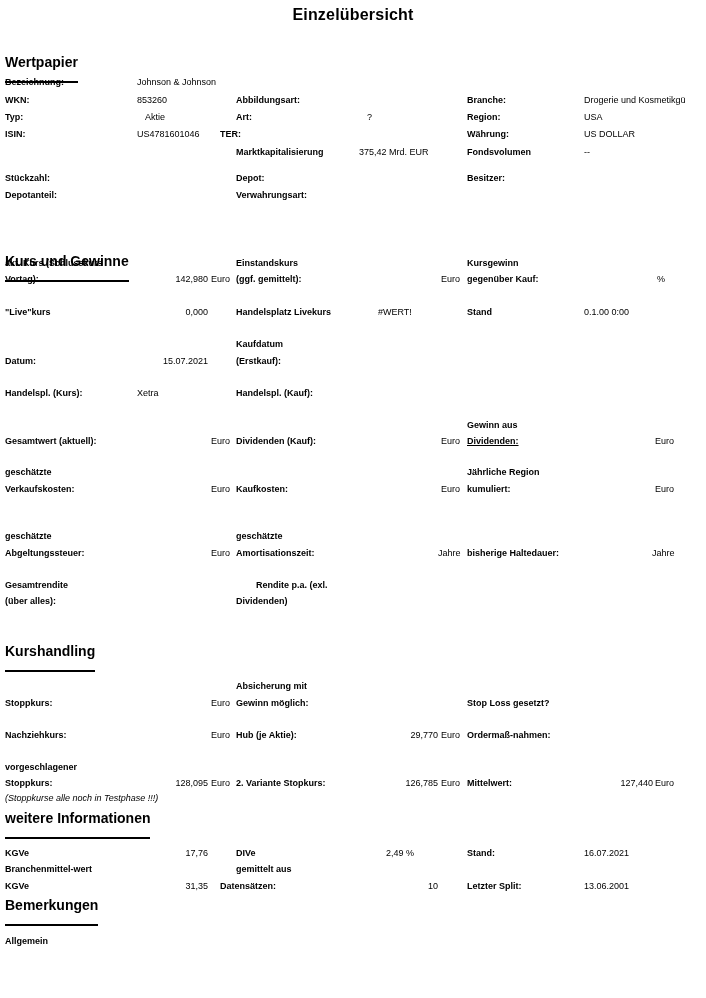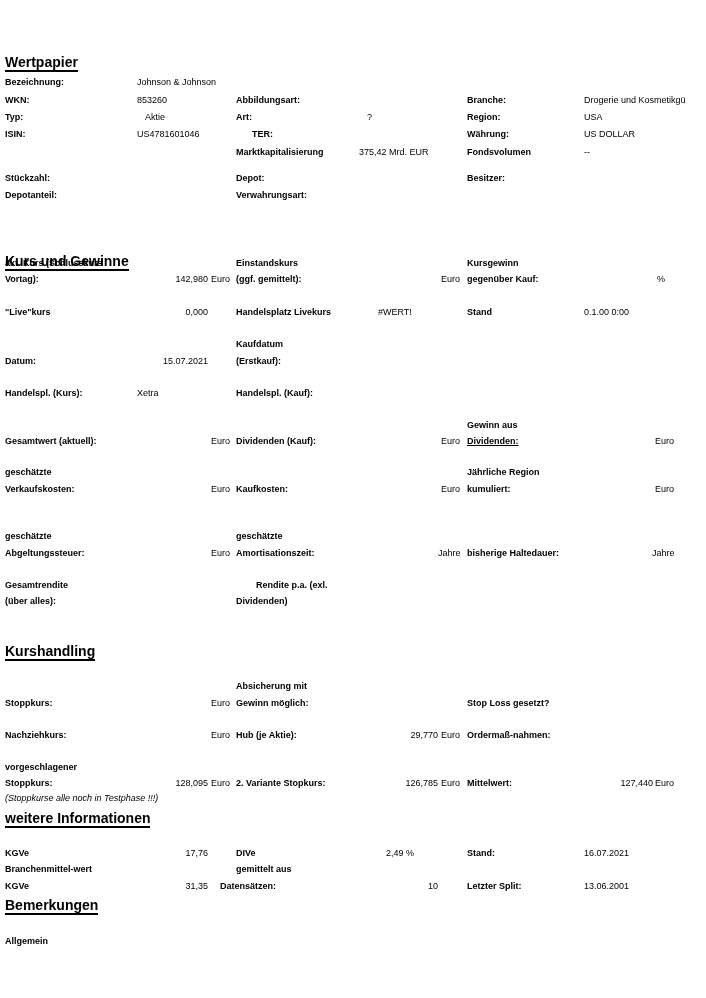--- a/index.html
+++ b/index.html
@@ -46,33 +46,34 @@
   }
 
   
   .section-head {
     position: absolute;
     font-size: 14px;
     font-weight: bold;
     line-height: 16px;
     white-space: nowrap;
     border-bottom: 2px solid #000;
-    padding-bottom: 0px;
+    padding-bottom: 11px;
   }
 
   
   .clip-right {
     overflow: hidden;
   }
 </style>
 </head>
 <body>
 
 <div id="page">
 
+  <div class="doc-title">Einzelübersicht</div>
 
   <div class="section-head" style="left:5px; top:54px;">Wertpapier</div>
 
   <div class="cell b" style="left:5px; top:77px;">Bezeichnung:</div>
   <div class="cell" style="left:137px; top:77px;">Johnson &amp; Johnson</div>
 
   <div class="cell b" style="left:5px; top:95px;">WKN:</div>
   <div class="cell" style="left:137px; top:95px;">853260</div>
 
   <div class="cell b" style="left:5px; top:112px;">Typ:</div>
@@ -80,21 +81,21 @@
 
   <div class="cell b" style="left:5px; top:129px;">ISIN:</div>
   <div class="cell" style="left:137px; top:129px;">US4781601046</div>
 
   <div class="cell b" style="left:236px; top:95px;">Abbildungsart:</div>
   <div class="cell" style="left:367px; top:95px;"></div>
 
   <div class="cell b" style="left:236px; top:112px;">Art:</div>
   <div class="cell" style="left:367px; top:112px;">?</div>
 
-  <div class="cell b" style="left:252px; top:129px;">TER:</div>
+  <div class="cell b" style="left:220px; top:129px;">TER:</div>
   <div class="cell" style="left:367px; top:129px;"></div>
 
   <div class="cell b" style="left:236px; top:147px;">Marktkapitalisierung</div>
   <div class="cell" style="left:359px; top:147px;">375,42 Mrd. EUR</div>
 
   <div class="cell b" style="left:467px; top:95px;">Branche:</div>
   <div class="cell clip-right" style="left:584px; top:95px; width:122px;">Drogerie und Kosmetikgü</div>
 
   <div class="cell b" style="left:467px; top:112px;">Region:</div>
   <div class="cell" style="left:584px; top:112px;">USA</div>

